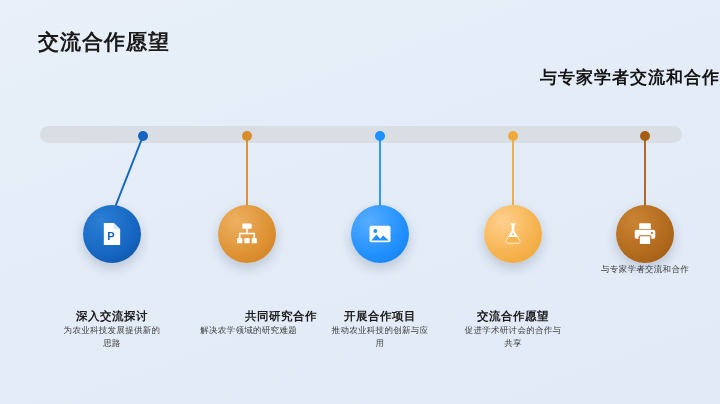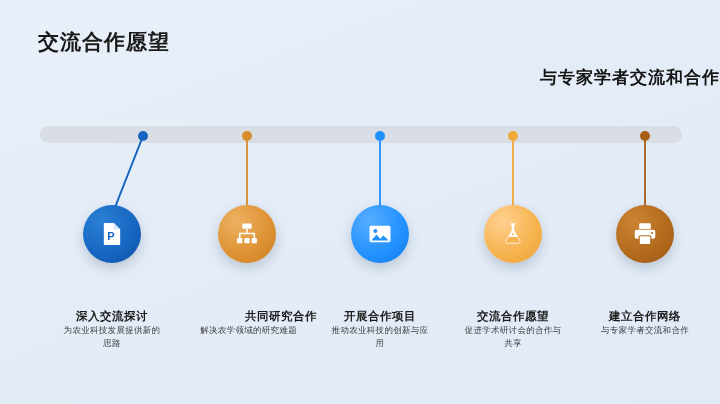--- a/index.html
+++ b/index.html
@@ -200,17 +200,16 @@
     <div class="circle" style="background:radial-gradient(circle at 32% 28%, #cb8434 0%, #b26a1d 58%, #9c5712 100%);">
       <span>
         <svg viewBox="0 0 24 24">
           <rect x="7" y="2.8" width="10" height="5" rx="1" fill="#ffffff"></rect>
           <rect x="3.2" y="8.4" width="17.6" height="7.6" rx="1.6" fill="#ffffff"></rect>
           <circle cx="18" cy="11.2" r="0.9" fill="#b26a1d"></circle>
           <rect x="7" y="13.5" width="10" height="7.6" rx="1" fill="#ffffff" stroke="#b26a1d" stroke-width="1"></rect>
         </svg>
       </span>
     </div>
-    <div class="item-label">建立合作网络</div>
     <div class="item-desc">与专家学者交流和合作</div>
   </div>
 
 </div>
 
 </body></html>

